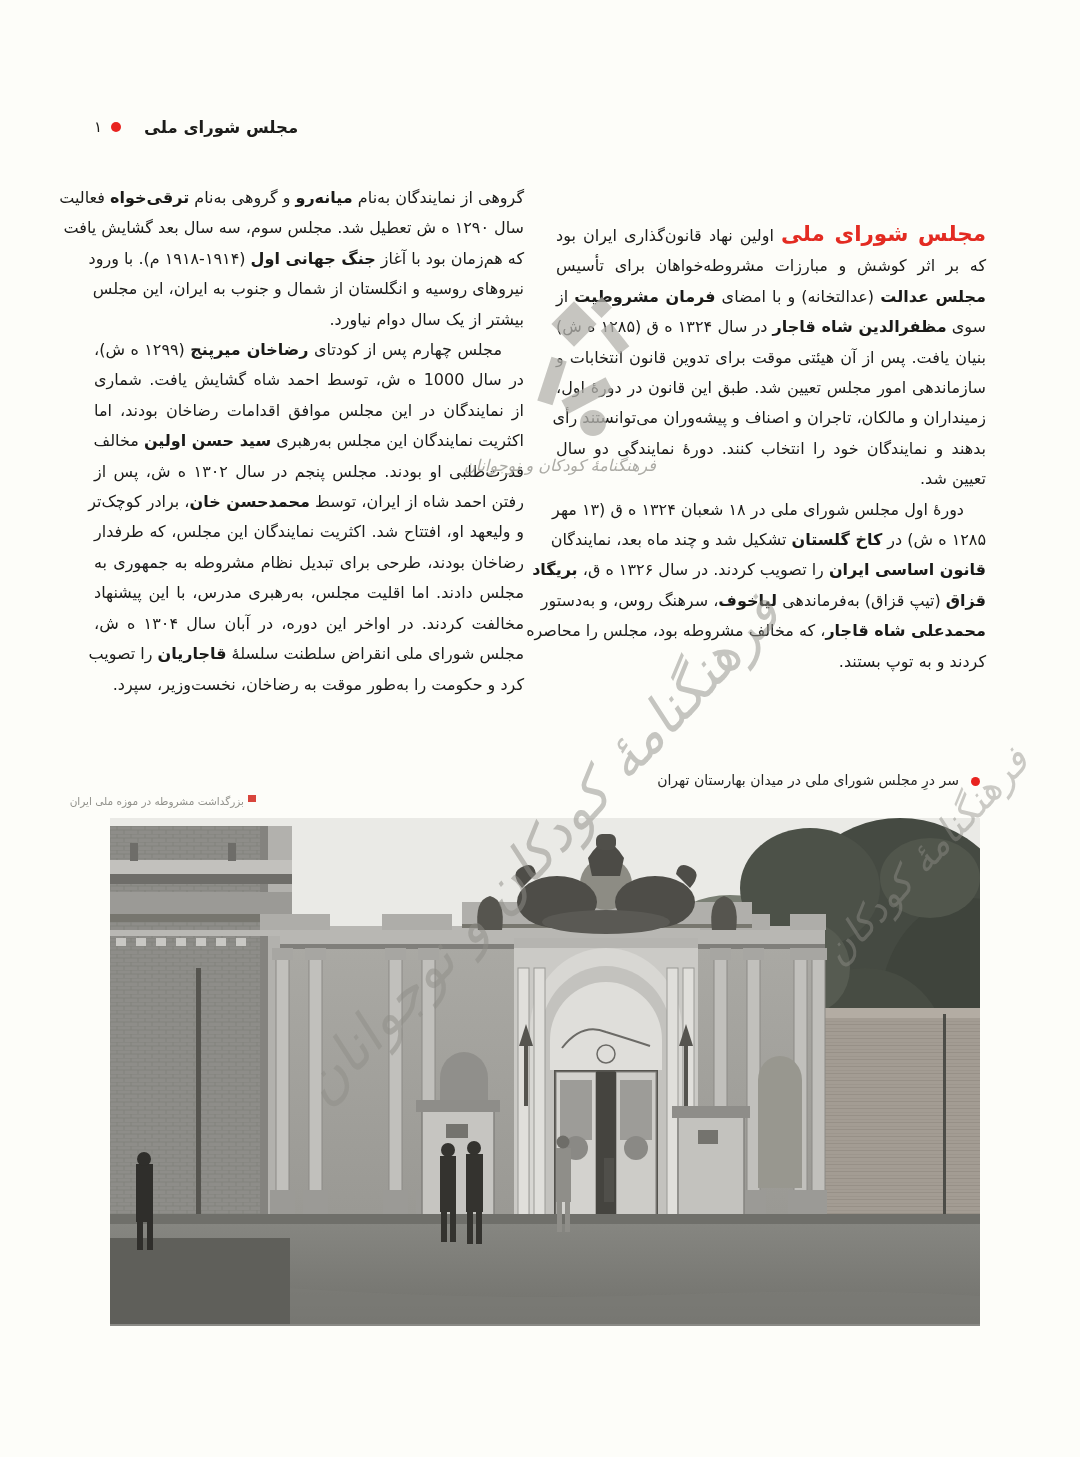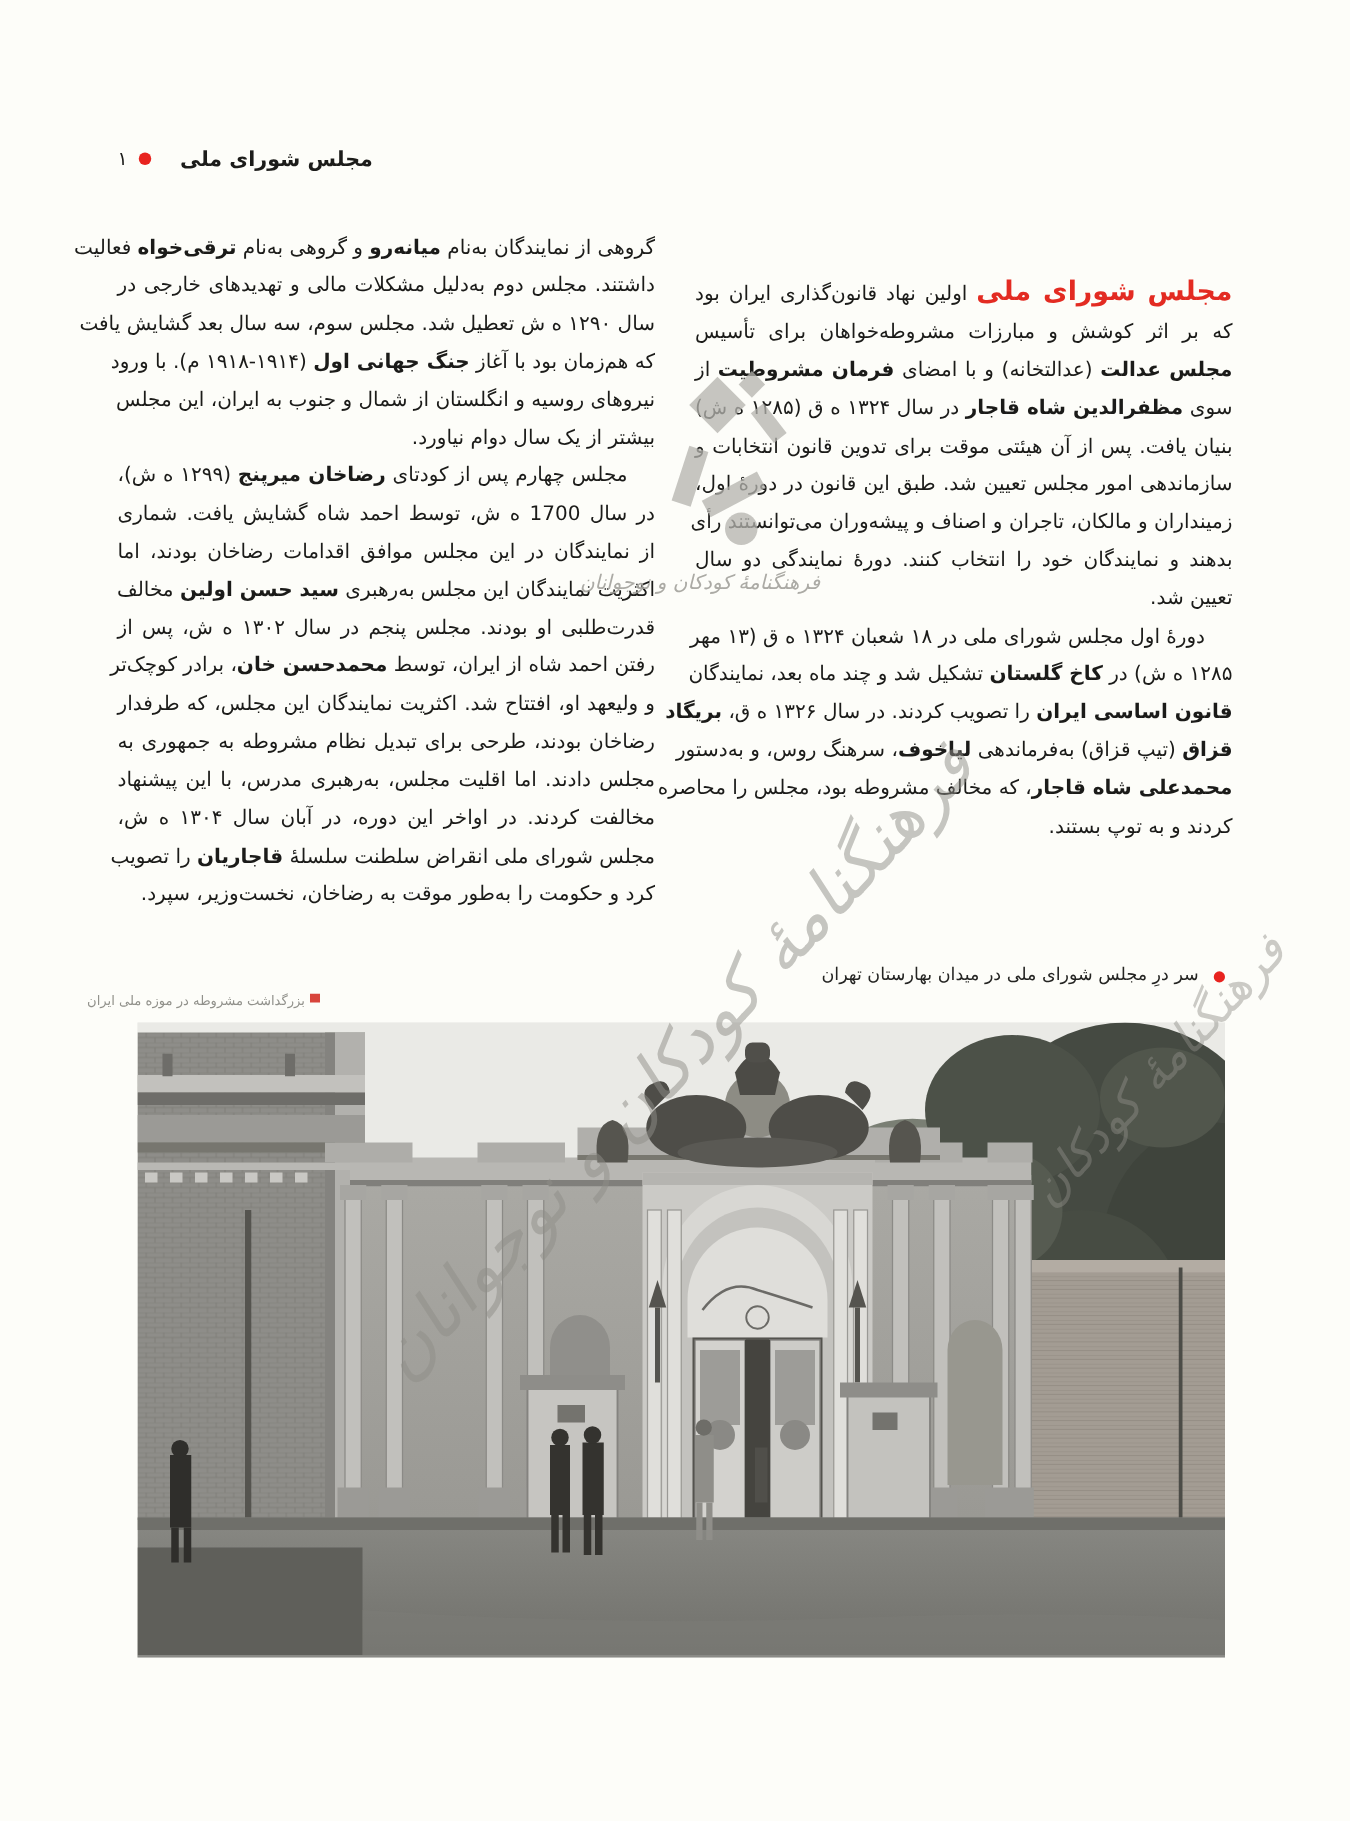--- a/index.html
+++ b/index.html
@@ -70,27 +70,26 @@
     <div class="ln end"><span>تعیین شد.</span></div>
     <div class="ln ind"><span>دورهٔ اول مجلس شورای ملی در ۱۸ شعبان ۱۳۲۴ ه ق (۱۳ مهر</span></div>
     <div class="ln"><span>۱۲۸۵ ه ش) در </span><span class="bd">کاخ گلستان</span><span> تشکیل شد و چند ماه بعد، نمایندگان</span></div>
     <div class="ln"><span class="bi">قانون اساسی ایران</span><span> را تصویب کردند. در سال ۱۳۲۶ ه ق، </span><span class="bi">بریگاد</span></div>
     <div class="ln"><span class="bi">قزاق</span><span> (تیپ قزاق) به‌فرماندهی </span><span class="bi">لیاخوف</span><span>، سرهنگ روس، و به‌دستور</span></div>
     <div class="ln"><span class="bd">محمدعلی شاه قاجار</span><span>، که مخالف مشروطه بود، مجلس را محاصره</span></div>
     <div class="ln end"><span>کردند و به توپ بستند.</span></div>
   </div>
 <div id="col-left" class="col">
     <div class="ln"><span>گروهی از نمایندگان به‌نام </span><span class="bi">میانه‌رو</span><span> و گروهی به‌نام </span><span class="bi">ترقی‌خواه</span><span> فعالیت</span></div>
-    <div class="ln"><span>داشتند. مجلس دوم به‌دلیل مشکلات مالی و تهدیدهای خارجی در</span></div>
     <div class="ln"><span>سال ۱۲۹۰ ه ش تعطیل شد. مجلس سوم، سه سال بعد گشایش یافت</span></div>
     <div class="ln"><span>که هم‌زمان بود با آغاز </span><span class="bd">جنگ جهانی اول</span><span> (۱۹۱۴-۱۹۱۸ م). با ورود</span></div>
     <div class="ln"><span>نیروهای روسیه و انگلستان از شمال و جنوب به ایران، این مجلس</span></div>
     <div class="ln end"><span>بیشتر از یک سال دوام نیاورد.</span></div>
     <div class="ln ind"><span>مجلس چهارم پس از کودتای </span><span class="bi">رضاخان میرپنج</span><span> (۱۲۹۹ ه ش)،</span></div>
-    <div class="ln"><span>در سال 1700 ه ش، توسط احمد شاه گشایش یافت. شماری</span></div>
+    <div class="ln"><span>در سال 1000 ه ش، توسط احمد شاه گشایش یافت. شماری</span></div>
     <div class="ln"><span>از نمایندگان در این مجلس موافق اقدامات رضاخان بودند، اما</span></div>
     <div class="ln"><span>اکثریت نمایندگان این مجلس به‌رهبری </span><span class="bd">سید حسن اولین</span><span> مخالف</span></div>
     <div class="ln"><span>قدرت‌طلبی او بودند. مجلس پنجم در سال ۱۳۰۲ ه ش، پس از</span></div>
     <div class="ln"><span>رفتن احمد شاه از ایران، توسط </span><span class="bi">محمدحسن خان</span><span>، برادر کوچک‌تر</span></div>
     <div class="ln"><span>و ولیعهد او، افتتاح شد. اکثریت نمایندگان این مجلس، که طرفدار</span></div>
     <div class="ln"><span>رضاخان بودند، طرحی برای تبدیل نظام مشروطه به جمهوری به</span></div>
     <div class="ln"><span>مجلس دادند. اما اقلیت مجلس، به‌رهبری مدرس، با این پیشنهاد</span></div>
     <div class="ln"><span>مخالفت کردند. در اواخر این دوره، در آبان سال ۱۳۰۴ ه ش،</span></div>
     <div class="ln"><span>مجلس شورای ملی انقراض سلطنت سلسلهٔ </span><span class="bd">قاجاریان</span><span> را تصویب</span></div>
     <div class="ln end"><span>کرد و حکومت را به‌طور موقت به رضاخان، نخست‌وزیر، سپرد.</span></div>

